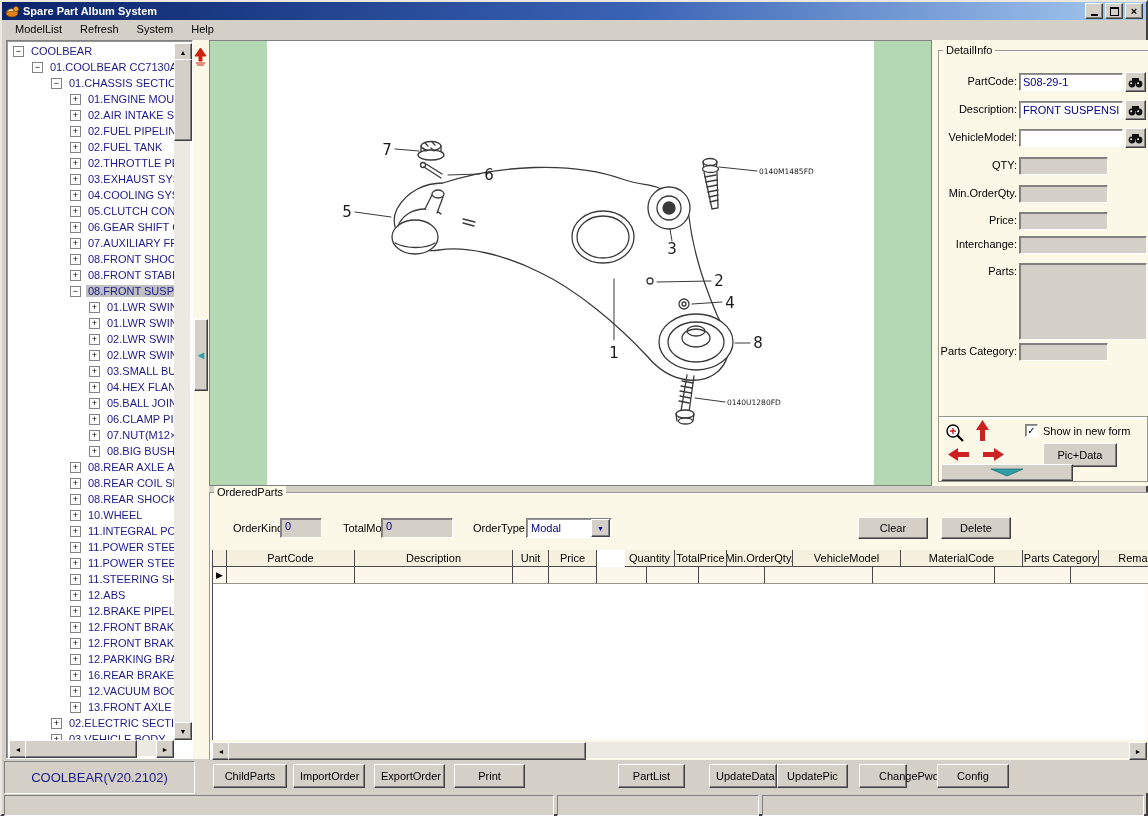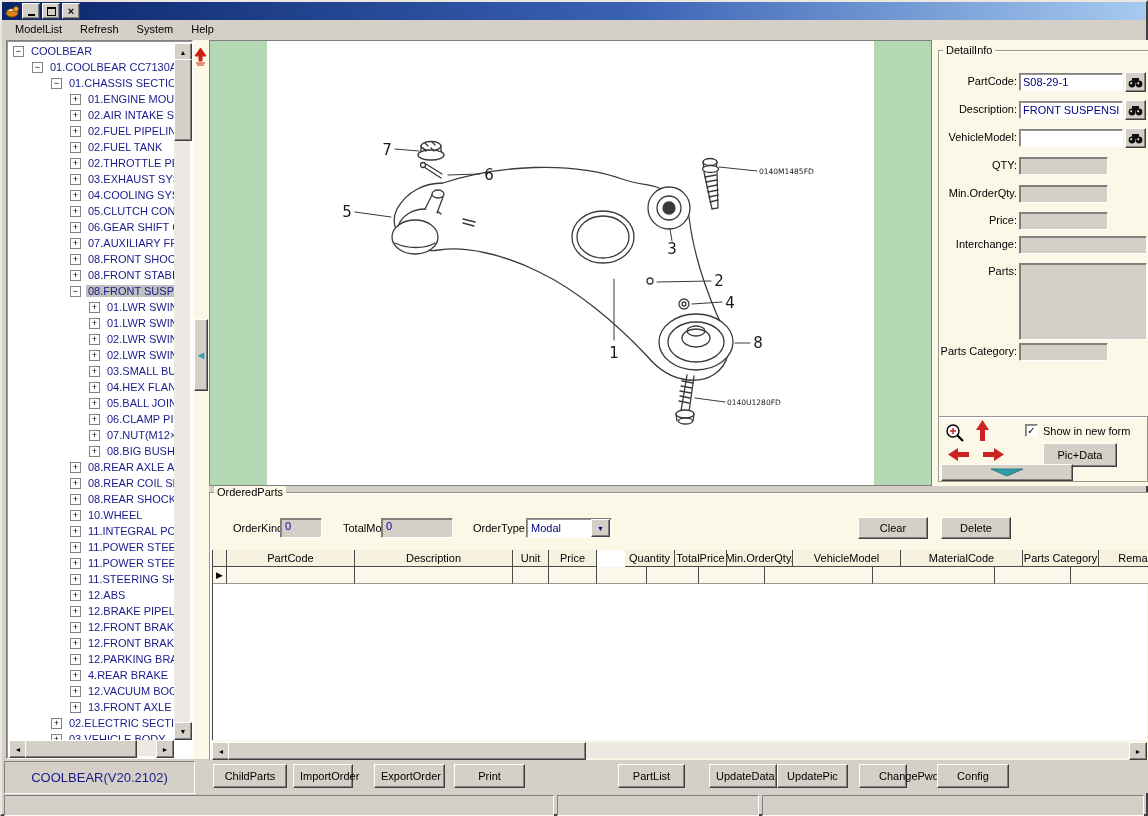--- a/index.html
+++ b/index.html
@@ -106,20 +106,21 @@
 <body>
 
 <div id="win">
 
   <div class="titlebar">
     <svg width="15" height="14" viewBox="0 0 15 14">
       <ellipse cx="7" cy="9" rx="6" ry="4" fill="#e08214" stroke="#7a4408" stroke-width="0.8"></ellipse>
       <circle cx="11" cy="5" r="2.6" fill="#f0a030" stroke="#7a4408" stroke-width="0.8"></circle>
       <path d="M2,8 C4,4 8,4 9,7 Z" fill="#fff3d0" stroke="#7a4408" stroke-width="0.7"></path>
     </svg>
+    <span class="title-text">Spare Part Album System</span>
     <span class="win-btn">
         <span class="glyph-min"></span>
       </span>
     <span class="win-btn">
         <span class="glyph-max"></span>
       </span>
     <span class="win-btn" style="font-size:11px;font-weight:bold;">×</span>
   </div>
 
   <div class="menubar">
@@ -322,21 +323,21 @@
           <span class="tree-label">12.FRONT BRAKE</span>
         </div>
         <div class="tree-row">
           <span class="tree-indent" style="width: 61px;"></span>
           <span class="tree-box">+</span>
           <span class="tree-label">12.PARKING BRA</span>
         </div>
         <div class="tree-row">
           <span class="tree-indent" style="width: 61px;"></span>
           <span class="tree-box">+</span>
-          <span class="tree-label">4.REAR BRAKE</span>
+          <span class="tree-label">16.REAR BRAKE</span>
         </div>
         <div class="tree-row">
           <span class="tree-indent" style="width: 61px;"></span>
           <span class="tree-box">+</span>
           <span class="tree-label">12.VACUUM BOO</span>
         </div>
         <div class="tree-row">
           <span class="tree-indent" style="width: 61px;"></span>
           <span class="tree-box">+</span>
           <span class="tree-label">13.FRONT AXLE F</span>
@@ -587,21 +588,21 @@
 
     <div class="sb sb-ho">
       <span class="sbtn raised" style="left:0;top:0;">◄</span>
       <span class="thumb raised" style="left:16px;top:0;width:356px;height:16px;"></span>
       <span class="sbtn raised" style="right:0;top:0;">►</span>
     </div>
   </fieldset>
 
   <div class="footer">
       <button class="btn fbtn" style="left: 4px; width: 74px;">ChildParts</button>
-      <button class="btn fbtn" style="left: 84px; width: 60px;">ImportOrder</button>
+      <button class="btn fbtn" style="left: 84px; width: 72px;">ImportOrder</button>
       <button class="btn fbtn" style="left: 165px; width: 71px;">ExportOrder</button>
       <button class="btn fbtn" style="left: 245px; width: 71px;">Print</button>
       <button class="btn fbtn" style="left: 409px; width: 67px;">PartList</button>
       <button class="btn fbtn" style="left: 488px; width: 68px; margin-left: 12px;">UpdateData</button>
       <button class="btn fbtn" style="left: 568px; width: 71px;">UpdatePic</button>
       <button class="btn fbtn" style="left: 650px; width: 48px; padding-left: 19px;">ChangePwd</button>
       <button class="btn fbtn" style="left: 728px; width: 72px;">Config</button>
     </div>
 
   <div class="statusbar">

